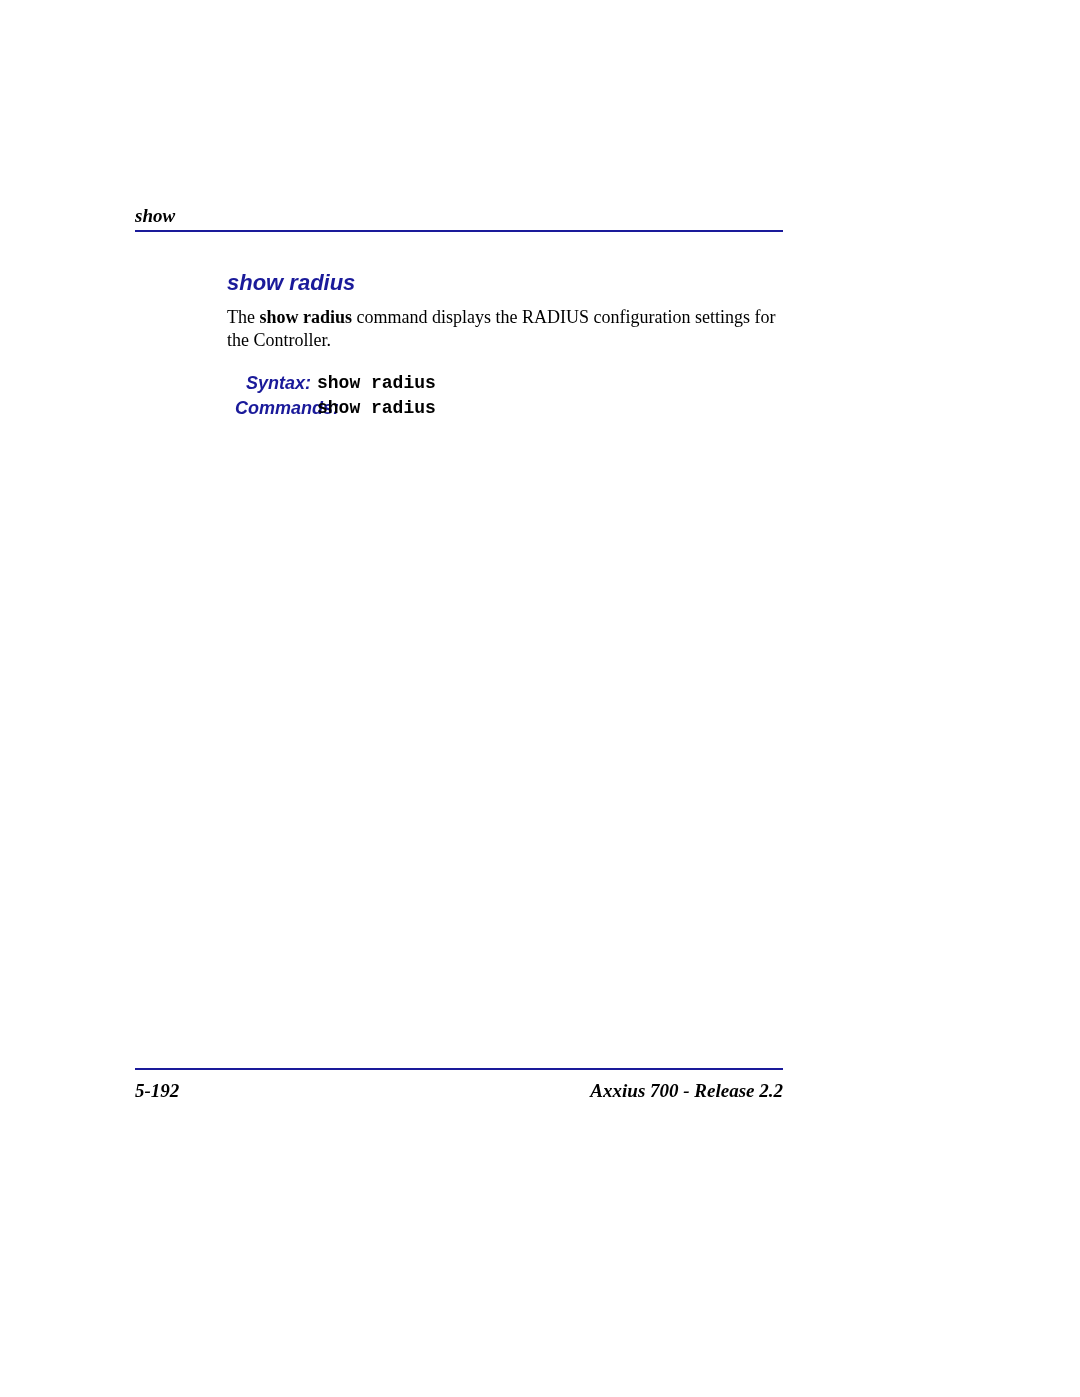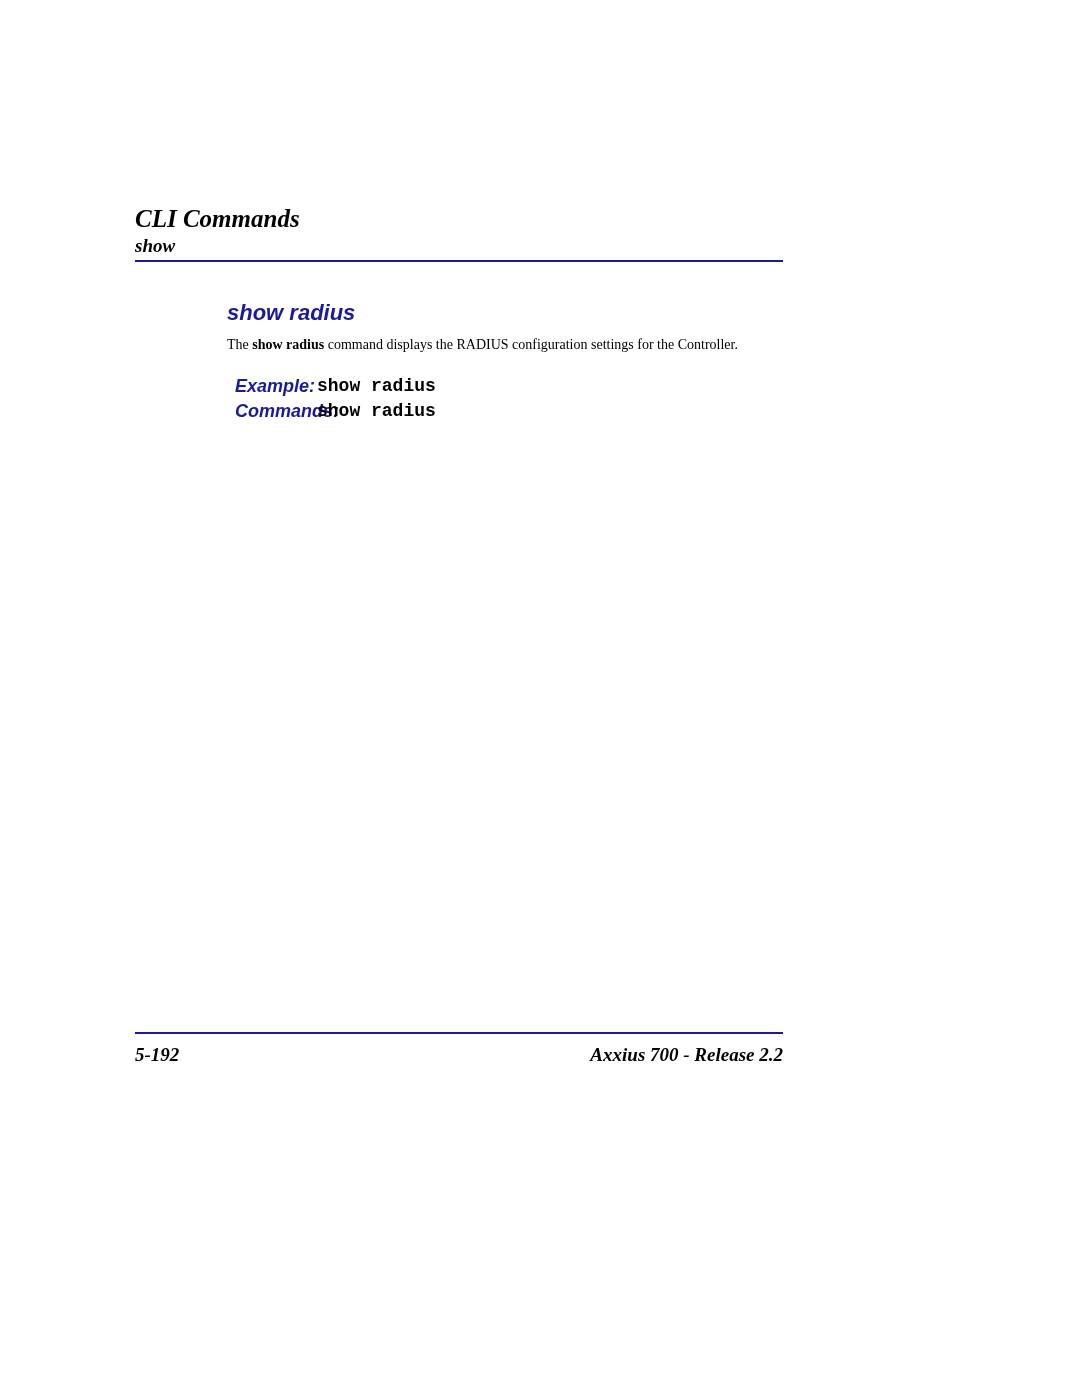--- a/index.html
+++ b/index.html
@@ -44,21 +44,21 @@
     }
     .cmd-heading {
       font-family: Arial, Helvetica, sans-serif;
       font-size: 22px;
       font-weight: bold;
       font-style: italic;
       color: #1a1a9a;
       margin-bottom: 10px;
     }
     .body-text {
-      font-size: 14px;
+      font-size: 18px;
       color: #000;
       margin-bottom: 22px;
       line-height: 1.25;
     }
     .body-text .bold {
       font-weight: bold;
     }
     .syntax-block {
       margin-left: 8px;
       margin-bottom: 2px;
@@ -89,54 +89,53 @@
       color: #000;
       margin-left: 56px;
       margin-top: 22px;
       white-space: pre;
       line-height: 1.0;
     }
     .footer {
       position: absolute;
       left: 135px;
       width: 648px;
-      top: 1032px;
+      top: 1068px;
       font-family: Liberation Serif, serif;
     }
     .hr-footer {
       border: none;
       border-top: 2px solid #1a1a9a;
       margin-bottom: 10px;
     }
     .footer-row {
       display: flex;
       justify-content: space-between;
       font-size: 19px;
       font-style: italic;
       font-weight: bold;
       color: #000;
     }
   </style>
 </head>
 <body>
 
 <div class="page">
-  <div class="chapter-title">CLI Commands</div>
   <div class="subsection">show</div>
   <hr class="hr-thick">
 
   <div class="content-indent">
     <div class="cmd-heading">show radius</div>
     <div class="body-text">
       <span>The </span><span class="bold">show radius</span><span>  command displays the RADIUS configuration settings for the Controller.</span>
     </div>
 
     <div class="syntax-block">
       <div class="syntax-row">
-        <div class="syntax-label">Example:</div>
+        <div class="syntax-label">Syntax:</div>
         <div class="syntax-value">show radius</div>
       </div>
       <div class="syntax-row">
         <div class="syntax-label">Commands:</div>
         <div class="syntax-value">show radius</div>
       </div>
     </div>
 
   </div>
 </div>

